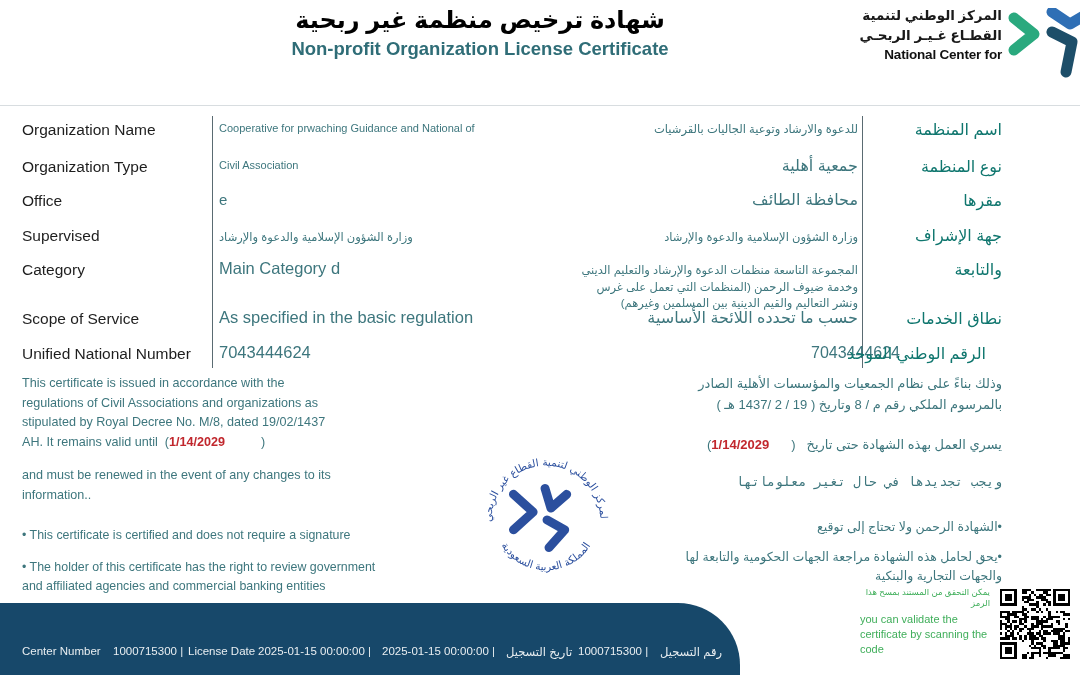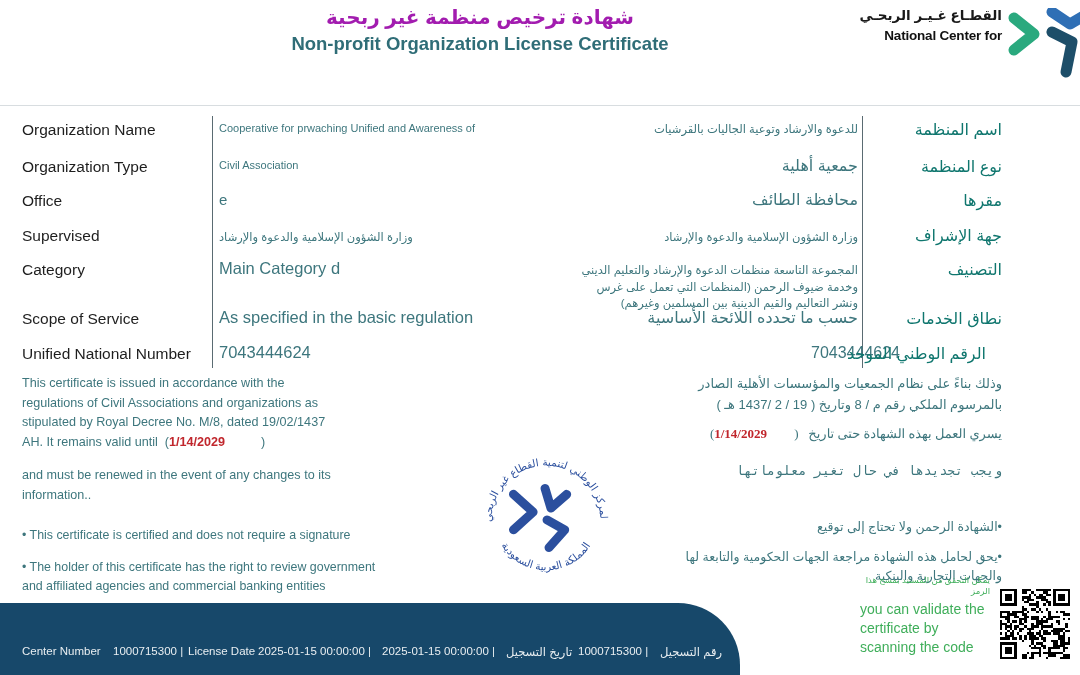--- a/index.html
+++ b/index.html
@@ -9,21 +9,21 @@
     font-family:"Liberation Sans","DejaVu Sans",sans-serif;
     overflow:hidden;position:relative;
   }
   .page{position:absolute;inset:0;}
 
   
   .hdr-title{
     position:absolute;left:260px;top:4px;width:440px;text-align:center;
   }
   .hdr-ar{
-    font-size:20px;font-weight:bold;color:#a21caf;direction:rtl;
+    font-size:24px;font-weight:bold;color:#000000;direction:rtl;
     line-height:1.35;letter-spacing:0px;
   }
   .hdr-en{
     font-size:18.5px;font-weight:bold;color:#2f6d77;line-height:1.35;
     margin-top:1px;
   }
   .logo{
     position:absolute;right:78px;top:6px;width:260px;height:78px;
   }
   .logo-text{
@@ -111,53 +111,54 @@
   }
   .f-ar{direction:rtl;}
 
   
   .qrbox{position:absolute;right:10px;bottom:16px;width:70px;height:70px;}
   .qr-note{
     position:absolute;right:90px;bottom:18px;width:130px;text-align:right;
     color:#3fae5a;font-size:9.5px;line-height:1.35;
   }
   .qr-note-ar{direction:rtl;color:#3fae5a;font-size:8.5px;line-height:1.3;}
-  .qr-note-en{color:#3fae5a;font-size:14px;line-height:1.35;text-align:left;margin-top:3px;}
+  .qr-note-en{color:#3fae5a;font-size:11px;line-height:1.35;text-align:left;margin-top:3px;}
 </style>
 </head>
 <body>
 
 <div class="page">
 
   <div class="hdr-title">
     <div class="hdr-ar">شهادة ترخيص منظمة غير ربحية</div>
     <div class="hdr-en">Non-profit Organization License Certificate</div>
   </div>
 
   <div class="logo">
     <div class="logo-text">
+      <div class="logo-ar1">المركز الوطني لتنمية</div>
       <div class="logo-ar2">القطـاع غـيـر الربحـي</div>
       <div class="logo-en1">National Center for</div>
     </div>
     <svg class="logo-mark" viewBox="0 0 92 72">
       <path d="M6 10 L26 26 L6 42" fill="none" stroke="#2aa97e" stroke-width="11" stroke-linecap="round" stroke-linejoin="round"></path>
       <path d="M44 4 L62 16 L86 2" fill="none" stroke="#2f6fb5" stroke-width="11" stroke-linecap="round" stroke-linejoin="round"></path>
       <path d="M44 24 L64 34 L58 64" fill="none" stroke="#1d4e69" stroke-width="11" stroke-linecap="round" stroke-linejoin="round"></path>
     </svg>
   </div>
 
   <div class="rule"></div>
 
   <div class="grid">
     <div class="vdiv left"></div>
     <div class="vdiv right"></div>
 
     <div class="row" style="top:12px;">
       <div class="lbl-en">Organization Name</div>
-      <div class="val-en sm" style="top:2px;">Cooperative for prwaching Unified and Awareness of</div>
+      <div class="val-en sm" style="top:2px;">Cooperative for prwaching Guidance and National of</div>
       <div class="val-ar arsm" style="top:2px;">للدعوة والارشاد وتوعية الجاليات بالقرشيات</div>
       <div class="lbl-ar">اسم المنظمة</div>
     </div>
 
     <div class="row" style="top:49px;">
       <div class="lbl-en">Organization Type</div>
       <div class="val-en sm" style="top:2px;">Civil Association</div>
       <div class="val-ar armd" style="top:-2px;">جمعية أهلية</div>
       <div class="lbl-ar">نوع المنظمة</div>
     </div>
@@ -173,21 +174,21 @@
       <div class="lbl-en">Supervised</div>
       <div class="val-en arsm" style="top:4px;direction:rtl;text-align:left;width:300px;">وزارة الشؤون الإسلامية والدعوة والإرشاد</div>
       <div class="val-ar arsm" style="top:4px;">وزارة الشؤون الإسلامية والدعوة والإرشاد</div>
       <div class="lbl-ar">جهة الإشراف</div>
     </div>
 
     <div class="row" style="top:152px;">
       <div class="lbl-en">Category</div>
       <div class="val-en lg" style="top:-2px;">Main Category d</div>
       <div class="val-ar arsm" style="top:2px;width:285px;line-height:1.45;">المجموعة التاسعة منظمات الدعوة والإرشاد والتعليم الديني وخدمة ضيوف الرحمن (المنظمات التي تعمل على غرس ونشر التعاليم والقيم الدينية بين المسلمين وغيرهم)</div>
-      <div class="lbl-ar">التصنيف</div>
+      <div class="lbl-ar">والتابعة</div>
     </div>
 
     <div class="row" style="top:201px;">
       <div class="lbl-en">Scope of Service</div>
       <div class="val-en lg" style="top:-2px;">As specified in the basic regulation</div>
       <div class="val-ar armd" style="top:-2px;">حسب ما تحدده اللائحة الأساسية</div>
       <div class="lbl-ar">نطاق الخدمات</div>
     </div>
 
     <div class="row" style="top:236px;">
@@ -202,21 +203,21 @@
     <span>This certificate is issued in accordance with the regulations of Civil Associations and organizations as stipulated by Royal Decree No. M/8, dated 19/02/1437 AH. It remains valid until</span>
     <span class="expiry-en">
       &nbsp;<span>(</span><span class="expwrap red">1/14/2029</span><span>)</span>
     </span>
     <div style="height:14px;"></div>
     <span>and must be renewed in the event of any changes to its information..</span>
   </div>
 
   <div class="legal-ar">
     <div>وذلك بناءً على نظام الجمعيات والمؤسسات الأهلية الصادر بالمرسوم الملكي رقم م / 8 وتاريخ ( 19 / 2 /1437 هـ )</div>
-    <div style="margin-top:8px;font-family:Liberation Serif, serif;">
+    <div style="margin-top:19px;">
       <span>يسري العمل بهذه الشهادة حتى تاريخ</span>
       &nbsp;&nbsp;<span>(</span><span class="expwrap red" style="width:80px;direction:ltr;text-align:left;">1/14/2029</span><span>)</span>
     </div>
     <div style="margin-top:18px;font-family:Liberation Mono, monospace;">ويجب تجديدها في حال تغير معلوماتها</div>
   </div>
 
   <div class="bul-en" style="top:526px;">• This certificate is certified and does not require a signature</div>
   <div class="bul-en" style="top:558px;">• The holder of this certificate has the right to review government and affiliated agencies and commercial banking entities</div>
 
   <div class="bul-ar" style="top:518px;">•الشهادة الرحمن ولا تحتاج إلى توقيع</div>

